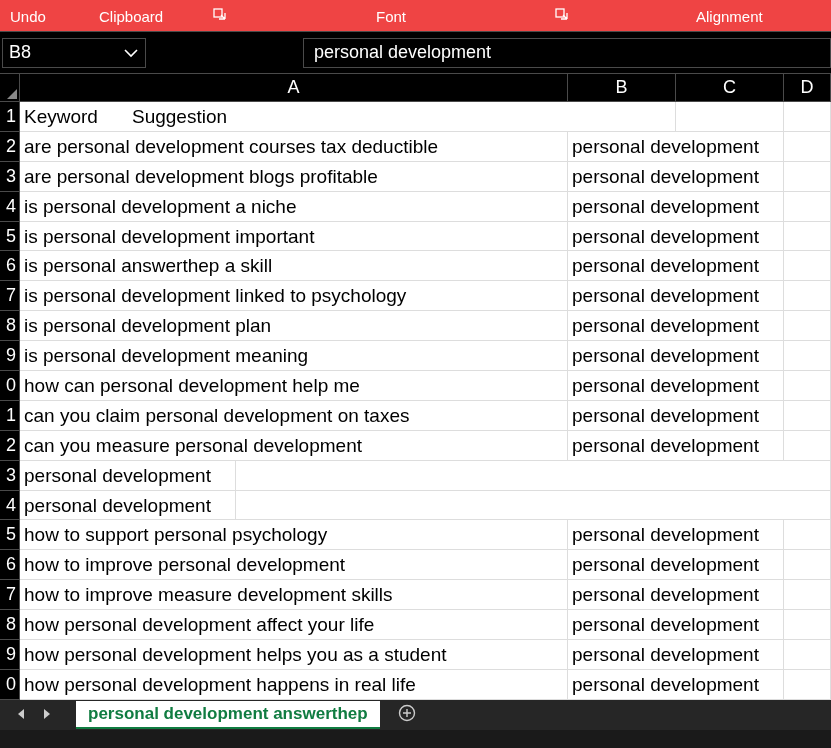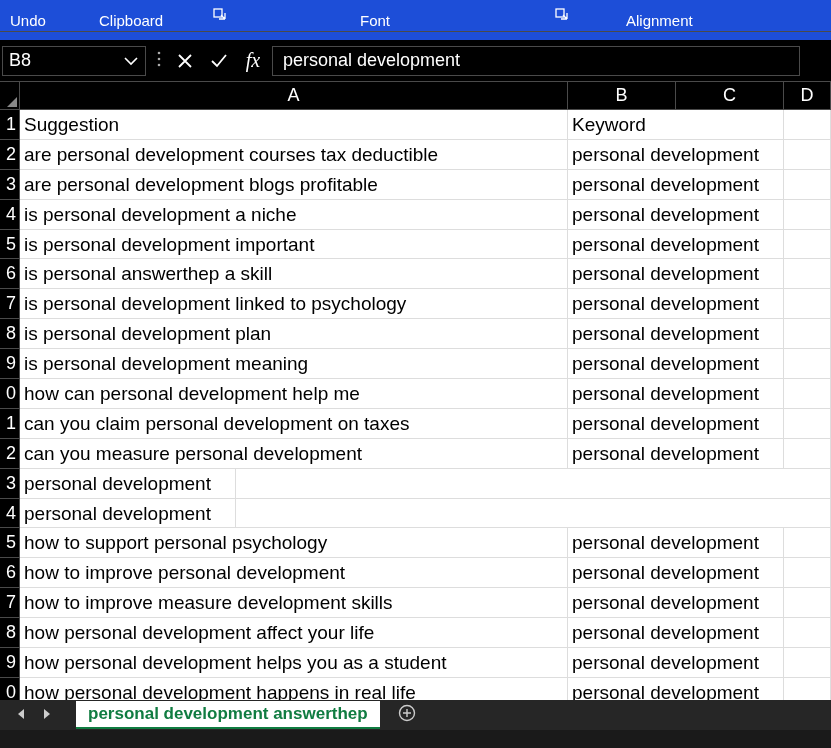--- a/index.html
+++ b/index.html
@@ -9,34 +9,34 @@
     background: #000;
     color: #fff;
     width: 831px;
     height: 748px;
     overflow: hidden;
     position: relative;
     font-size: 15px;
   }
   .ribbon-groups {
     display: flex;
-    height: 40px;
-    align-items: center;
-    background: #1d4ed8;
+    height: 32px;
+    align-items: center;
+    background: #ef4444;
     position: relative;
   }
   .rg {
     position: absolute;
     font-size: 15px;
     color: #fff;
   }
   .rg-undo { left: 10px; }
   .rg-clip { left: 99px; }
-  .rg-font { left: 360px; }
-  .rg-align { left: 626px; }
+  .rg-font { left: 376px; }
+  .rg-align { left: 696px; }
   .launcher {
     position: absolute;
     width: 14px;
     height: 14px;
   }
   .launcher svg { display:block; }
   .lc-clip { left: 213px; top: 8px; }
   .lc-font { left: 555px; top: 8px; }
   .ribbon-sep {
     position: absolute;
@@ -45,20 +45,21 @@
     background: #4a4a4a;
   }
 
   .formula-bar {
     display: flex;
     align-items: center;
     height: 42px;
     background: #000;
     padding-left: 0;
     border-bottom: 1px solid #4a4a4a;
+    justify-content: space-between;
   }
   .name-box-wrap {
     display: flex;
     align-items: center;
     border: 1px solid #4a4a4a;
     height: 30px;
     margin-left: 2px;
     width: 144px;
     background: #000;
     position: relative;
@@ -261,40 +262,20 @@
 </div>
 
 <div class="formula-bar">
   <div class="name-box-wrap">
     <div class="name-box">B8</div>
     <div class="name-chevron">
       <svg width="14" height="10">
           <path d="M1 2 L7 8 L13 2" fill="none" stroke="#fff" stroke-width="1.6"></path>
         </svg>
     </div>
-  </div>
-  <div class="fb-controls">
-    <div>
-      <svg width="6" height="18">
-          <circle cx="3" cy="3" r="1.3" fill="#aaa"></circle>
-          <circle cx="3" cy="9" r="1.3" fill="#aaa"></circle>
-          <circle cx="3" cy="15" r="1.3" fill="#aaa"></circle>
-        </svg>
-    </div>
-    <div class="fb-btn">
-      <svg width="16" height="16">
-          <path d="M2 2 L14 14 M14 2 L2 14" stroke="#fff" stroke-width="1.8"></path>
-        </svg>
-    </div>
-    <div class="fb-btn">
-      <svg width="18" height="16">
-          <path d="M2 8 L7 13 L16 2" fill="none" stroke="#fff" stroke-width="1.8"></path>
-        </svg>
-    </div>
-    <div class="fb-btn fx-label">fx</div>
   </div>
   <div class="formula-box">personal development</div>
 </div>
 
 <div class="grid-area">
   <div class="corner"></div>
   <div class="col-headers">
     <div class="col-header ch-a">A</div>
     <div class="col-header ch-b">B</div>
     <div class="col-header ch-c">C</div>
@@ -317,24 +298,24 @@
       <div class="row-header">4</div>
       <div class="row-header">5</div>
       <div class="row-header">6</div>
       <div class="row-header">7</div>
       <div class="row-header">8</div>
       <div class="row-header">9</div>
       <div class="row-header">0</div>
     </div>
   <div class="cells" id="cells">
       <div class="row">
+        <div class="cell c-b">
+          <span>Keyword</span>
+        </div>
         <div class="cell c-a">Suggestion</div>
-        <div class="cell c-b">
-          <span>Keyword</span>
-        </div>
         <div class="cell c-c"></div>
         <div class="cell c-d"></div>
       </div>
       <div class="row">
         <div class="cell c-a">are personal development courses tax deductible</div>
         <div class="cell c-b">
           <span>personal development</span>
         </div>
         <div class="cell c-c"></div>
         <div class="cell c-d"></div>

